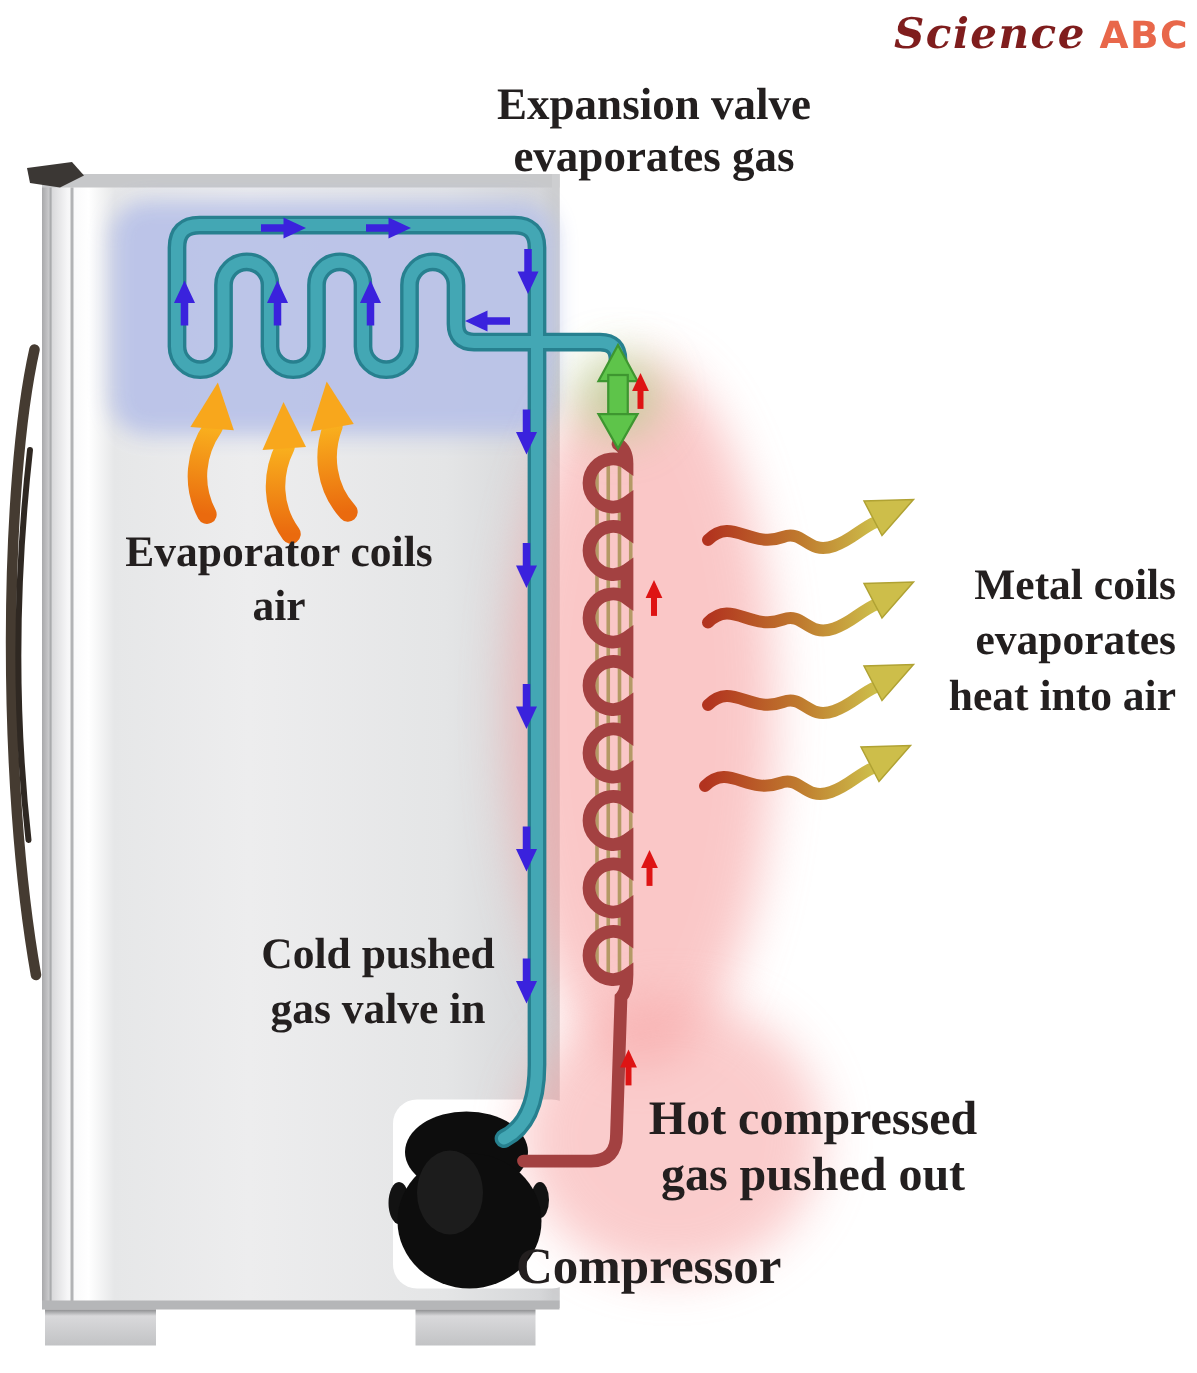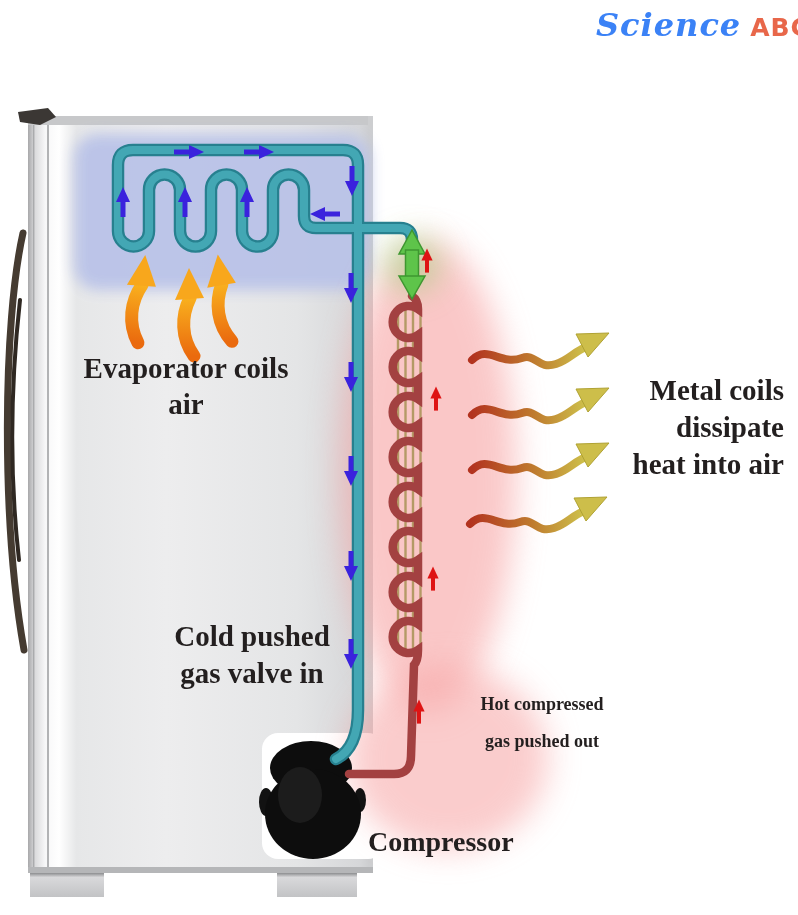--- a/index.html
+++ b/index.html
@@ -6,25 +6,25 @@
   #stage{position:relative;width:798px;height:915px;background:#ffffff;overflow:hidden;
          font-family:"Liberation Serif", serif;}
   #diagram-svg{position:absolute;left:0;top:0;}
   .lbl{position:absolute;color:#231f1f;font-weight:600;text-align:center;
        font-family:"Liberation Serif", serif;}
   .lbl div{white-space:nowrap;}
   #lbl-expansion{left:286px;top:52px;width:300px;font-size:30px;line-height:35px;}
   #lbl-evaporator{left:60px;top:350px;width:252px;font-size:29px;line-height:36px;}
   #lbl-metal{left:594px;top:372px;width:190px;font-size:29px;line-height:37px;text-align:right;}
   #lbl-cold{left:158px;top:618px;width:188px;font-size:29px;line-height:37px;}
-  #lbl-hot{left:428px;top:686px;width:228px;font-size:18px;line-height:37px;}
-  #lbl-compressor{left:368px;top:826px;width:180px;font-size:28px;text-align:left;}
+  #lbl-hot{left:428px;top:727px;width:228px;font-size:32px;line-height:37px;}
+  #lbl-compressor{left:344px;top:826px;width:180px;font-size:34px;text-align:left;}
   #logo{position:absolute;left:596px;top:6px;display:flex;align-items:baseline;}
-  #logo .science{font-family:"DejaVu Serif", serif;font-style:italic;font-size:32px;
-                 color:#3b82f6;font-weight:600;letter-spacing:1px;}
+  #logo .science{font-family:"DejaVu Serif", serif;font-style:italic;font-size:28px;
+                 color:#7f1d1d;font-weight:600;letter-spacing:1px;}
   #logo .abc{font-family:"DejaVu Sans", sans-serif;font-weight:bold;font-size:25px;
              color:#e8674a;margin-left:9px;letter-spacing:1px;}
 </style>
 </head>
 <body>
 
 <div id="stage">
 
 <svg id="diagram-svg" width="798" height="915" viewBox="0 0 798 915">
   <defs>
@@ -171,29 +171,33 @@
     <use href="#heat" transform="translate(470,524)"></use>
   </g>
 
   <g>
     <use href="#orange" transform="translate(132,342) rotate(8)"></use>
     <use href="#orange" transform="translate(188,356)"></use>
     <use href="#orange" transform="translate(226,342) rotate(-6)"></use>
   </g>
 </svg>
 
+<div class="lbl" id="lbl-expansion">
+  <div>Expansion valve</div>
+  <div>evaporates gas</div>
+</div>
 
 <div class="lbl" id="lbl-evaporator">
   <div>Evaporator coils</div>
   <div>air</div>
 </div>
 
 <div class="lbl" id="lbl-metal">
   <div>Metal coils</div>
-  <div>dissipate</div>
+  <div>evaporates</div>
   <div>heat into air</div>
 </div>
 
 <div class="lbl" id="lbl-cold">
   <div>Cold pushed</div>
   <div>gas valve in</div>
 </div>
 
 <div class="lbl" id="lbl-hot">
   <div>Hot compressed</div>

